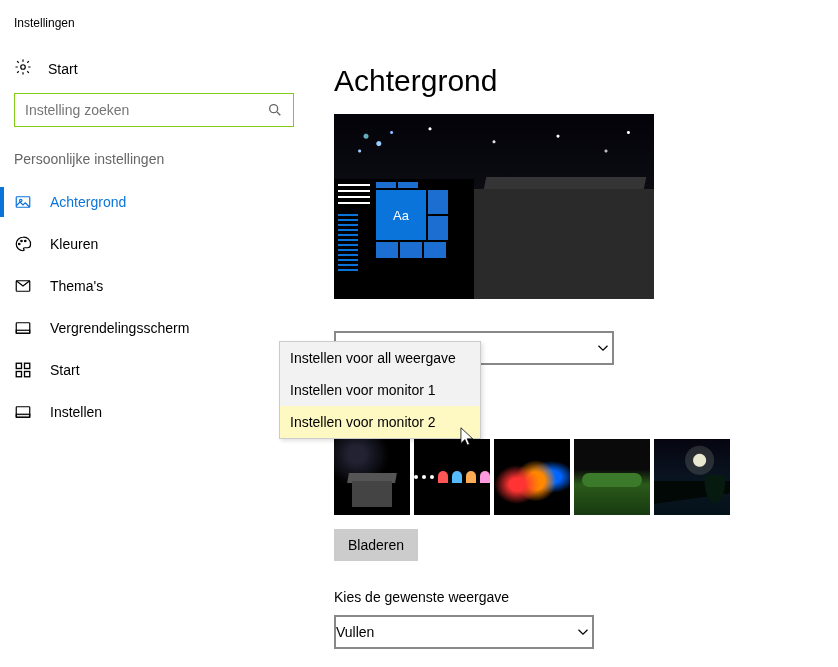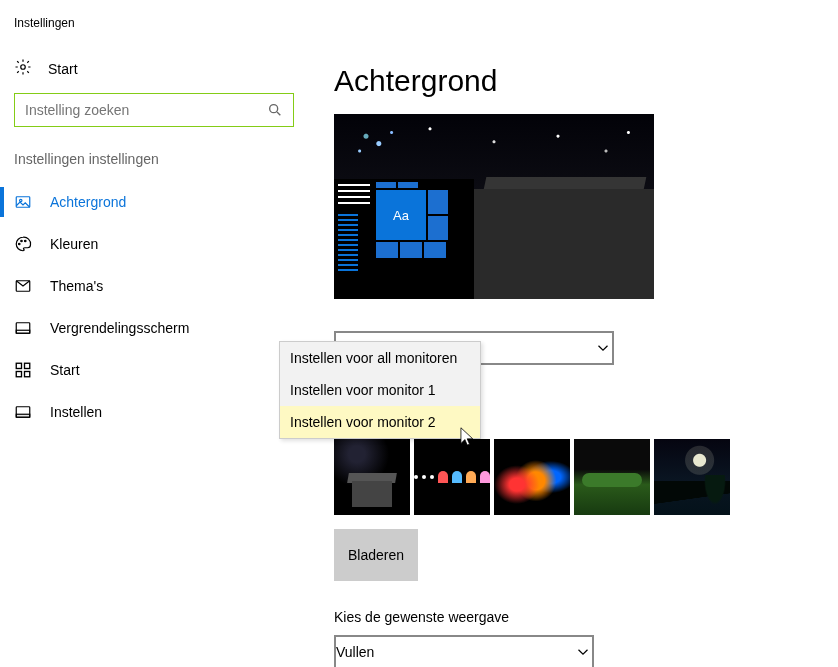--- a/index.html
+++ b/index.html
@@ -73,21 +73,21 @@
     radial-gradient(ellipse at 30% 60%, #f33 0 10%, transparent 30%),
     radial-gradient(ellipse at 55% 55%, #f80 0 15%, transparent 35%),
     radial-gradient(ellipse at 75% 50%, #06f 0 12%, transparent 30%),
     #000; }
   .thumb.moss { background: linear-gradient(#0a0a0a 40%, #2a5a1a 60%, #173a10 100%); }
   .thumb.moss::after{content:"";position:absolute;left:8px;top:34px;width:60px;height:14px;border-radius:8px;background:#3b7a2a;}
   .thumb.night { background: radial-gradient(circle at 60% 28%, #e8e8d0 0 6px, rgba(232,232,208,0.15) 7px 14px, transparent 15px), linear-gradient(#050510,#0a1522 55%, #04121a); }
   .thumb.night::before{content:"";position:absolute;left:0;bottom:0;width:100%;height:34px;background:linear-gradient(-8deg, transparent 48%, #020806 49%);}
   .thumb.night::after{content:"";position:absolute;right:4px;bottom:10px;width:22px;height:30px;background:radial-gradient(ellipse at 50% 20%, #061a10 0 60%, transparent 70%);}
 
-  .browse-btn { display: inline-block; background: #ccc; padding: 18px 14px; margin-top: 14px; border: none; font-size: 14px; }
+  .browse-btn { display: inline-block; background: #ccc; padding: 8px 14px; margin-top: 14px; border: none; font-size: 14px; }
 
   
   .context-menu { position: absolute; left: 279px; top: 341px; width: 202px; background: #f2f2f2; border: 1px solid #ccc; box-shadow: 2px 2px 4px rgba(0,0,0,0.12); }
   .context-menu .item { padding: 8px 10px; font-size: 14px; }
   .context-menu .item.hover { background: #fef9c3; }
 
   .cursor { position: absolute; left: 460px; top: 427px; width: 16px; height: 22px; pointer-events:none;}
 </style>
 </head>
 <body>
@@ -108,21 +108,21 @@
     </div>
 
     <div class="search-box">
       <input type="text" placeholder="Instelling zoeken" style="">
       <svg class="mag" viewBox="0 0 24 24" fill="none" stroke="currentColor" stroke-width="2">
         <circle cx="10" cy="10" r="6"></circle>
           <line x1="20" y1="20" x2="15" y2="15"></line>
       </svg>
     </div>
 
-    <div class="section-title">Instellingen instellingen</div>
+    <div class="section-title">Persoonlijke instellingen</div>
 
     <div class="nav-item active">
       <span class="icon">
         <svg width="18" height="18" viewBox="0 0 24 24" fill="none" stroke="#0a74da" stroke-width="1.6">
             <rect x="3" y="5" width="18" height="14" rx="1"></rect>
             <circle cx="9" cy="10" r="1.6"></circle>
             <path d="M3 17l5-5 4 4 3-3 6 6"></path>
           </svg>
       </span>
       <span>Achtergrond</span>
@@ -267,20 +267,20 @@
     <div class="dropdown" style="width:260px;">
       <span>Vullen</span>
       <svg class="chev" viewBox="0 0 24 24" fill="none" stroke="currentColor" stroke-width="1.6">
           <path d="M6 9l6 6 6-6"></path>
         </svg>
     </div>
   </div>
 </div>
 
 <div class="context-menu">
-  <div class="item">Instellen voor all monitoren</div>
+  <div class="item">Instellen voor all weergave</div>
   <div class="item">Instellen voor monitor 1</div>
   <div class="item hover">Instellen voor monitor 2</div>
 </div>
 
 <svg class="cursor" viewBox="0 0 20 28">
   <path d="M1 1l0 20 5-5 3 7 3-1-3-7 7 0z" fill="#fff" stroke="#000" stroke-width="1"></path>
 </svg>
 
 </body></html>

